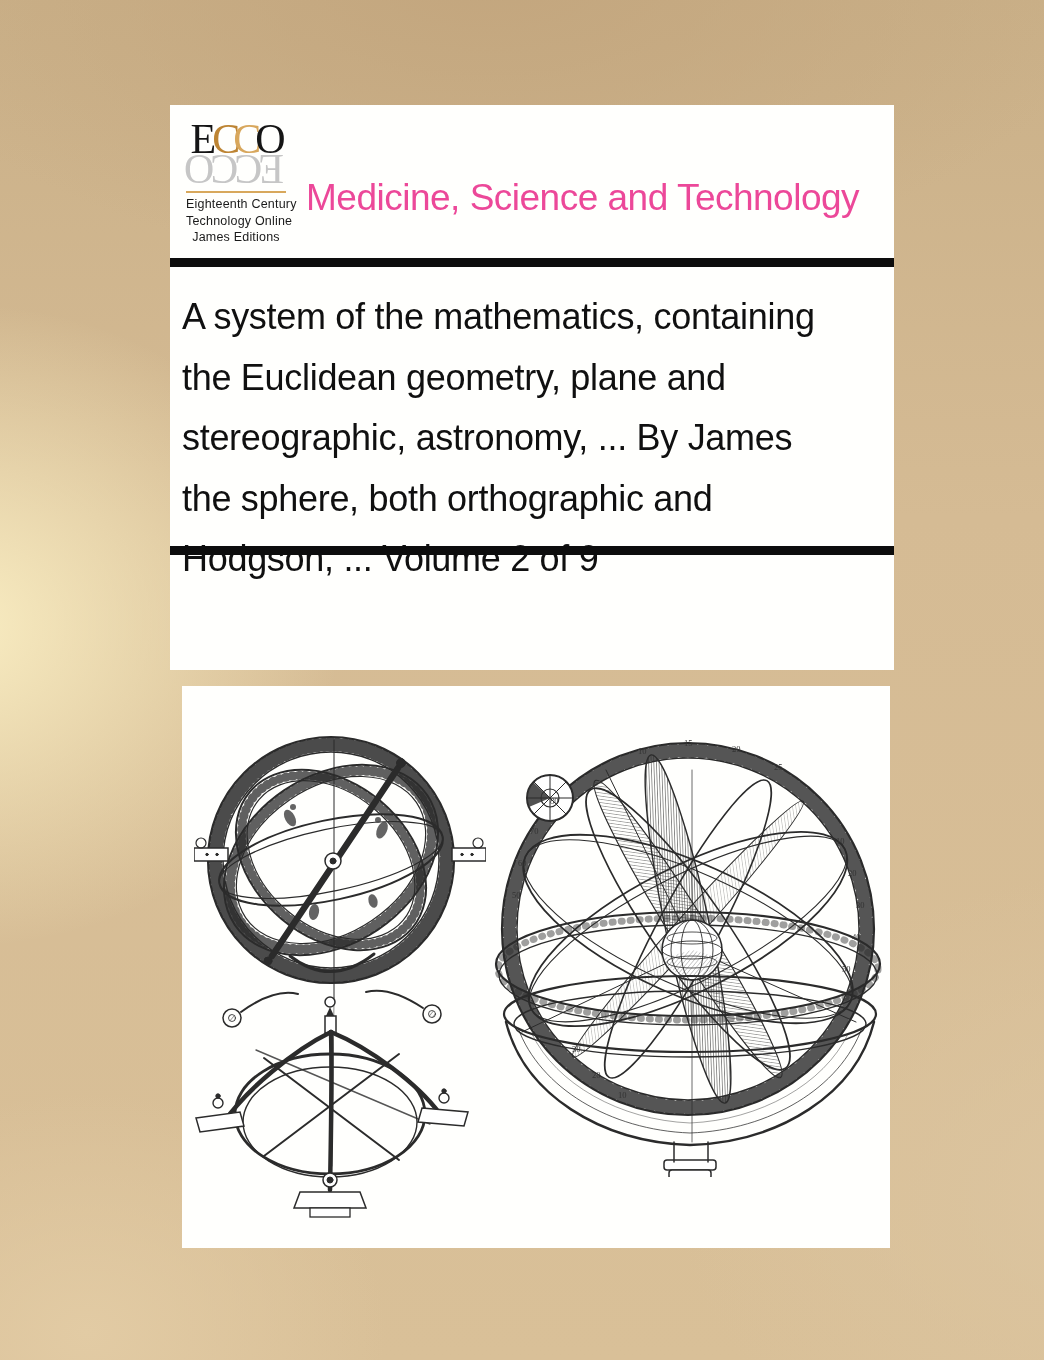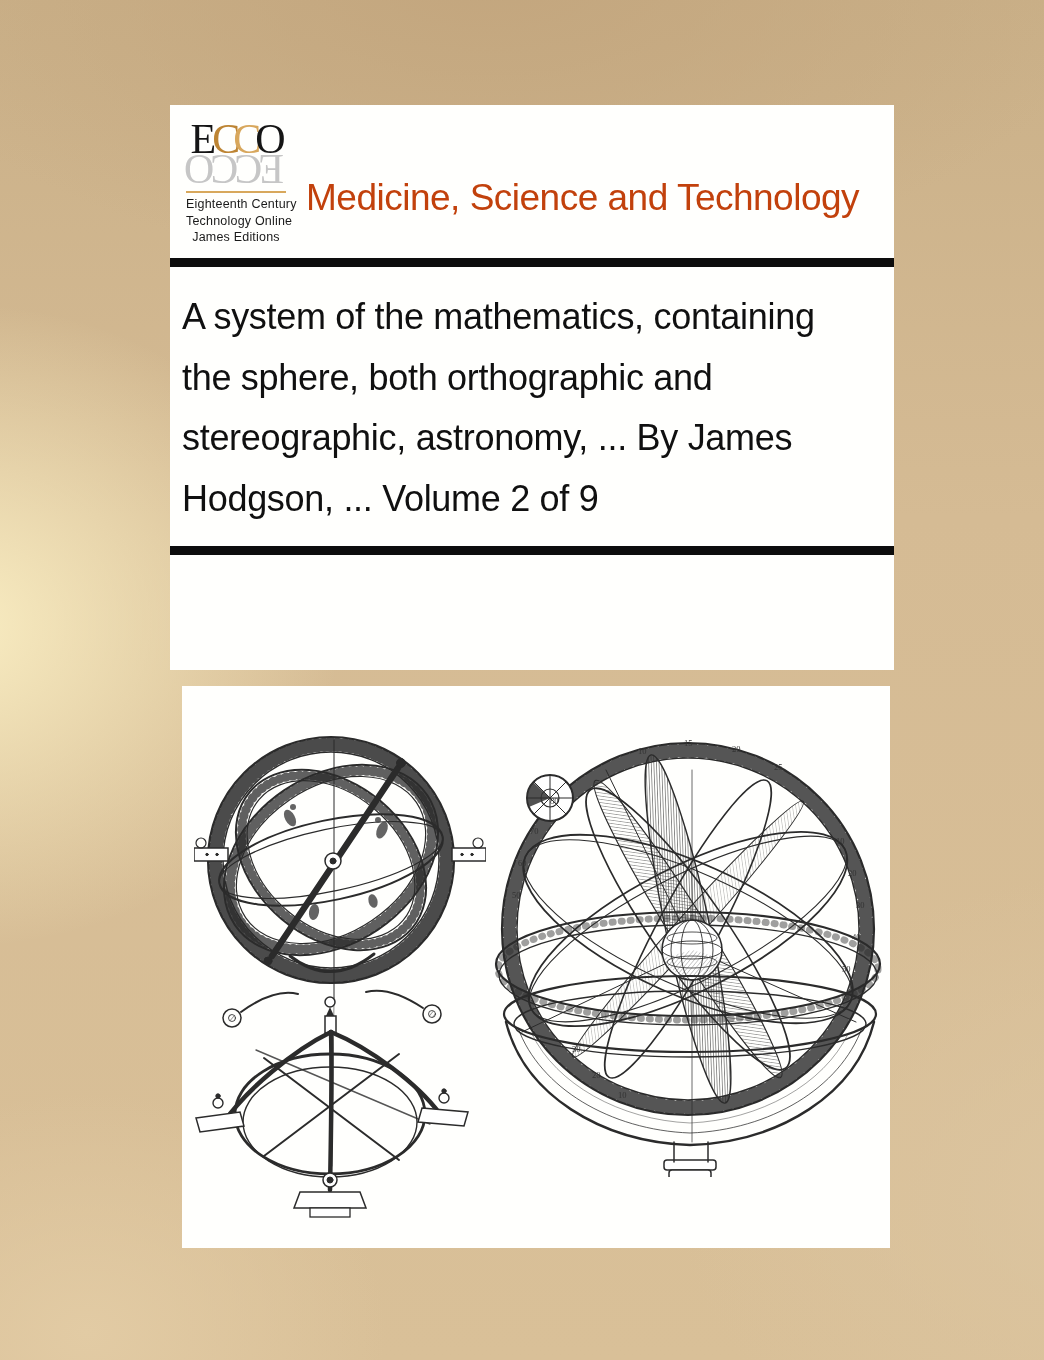--- a/index.html
+++ b/index.html
@@ -24,21 +24,21 @@
     letter-spacing:-4px;color:#151515;white-space:nowrap;}
   .logo-word .lg-c1{color:#bd8433;}
   .logo-word .lg-c2{color:#d8a75c;margin-left:-3px;}
   .logo-word .lg-o{margin-left:-2px;}
   .logo-reflection{font-family:"Liberation Serif",serif;font-size:42px;line-height:38px;
     letter-spacing:-4px;color:#c6c6c6;transform:rotate(180deg);margin-top:-9px;white-space:nowrap;}
   .logo-rule{height:2px;background:#d8a85c;margin:3px 0 3px 0;}
   .logo-sub{font-family:Liberation Sans, sans-serif;font-size:12.5px;line-height:16.5px;
     color:#1a1a1a;letter-spacing:.2px;white-space:nowrap;}
 
-  .category{position:absolute;left:136px;top:72px;font-size:37px;color:#c2410c;
+  .category{position:absolute;left:136px;top:72px;font-size:37px;color:#ec4899;
     letter-spacing:-0.5px;white-space:nowrap;}
 
   .hrule{position:absolute;left:0;width:100%;height:9px;background:#0d0d0d;}
   .hrule.r1{top:153px;}
   .hrule.r2{top:441px;}
 
   .title{position:absolute;left:12px;top:172px;width:706px;font-size:36px;
     line-height:40.5px;color:#101010;letter-spacing:-0.3px;}
   .title div{white-space:nowrap;margin-top:20px;}
 
@@ -67,22 +67,23 @@
       <div class="logo-sub">Technology Online</div>
       <div class="logo-sub">James Editions</div>
     </div>
 
     <div class="category">Medicine, Science and Technology</div>
 
     <div class="hrule r1"></div>
 
     <div class="title">
       <div>A system of the mathematics, containing</div>
+      <div>the Euclidean geometry, plane and</div>
+      <div>stereographic, astronomy, ... By James</div>
       <div>the sphere, both orthographic and</div>
-      <div>stereographic, astronomy, ... By James</div>
       <div>Hodgson, ... Volume 2 of 9</div>
     </div>
 
     <div class="hrule r2"></div>
 
   </div>
 
   <div class="panel bottom-panel">
 
     <svg class="engraving eng-left" width="292" height="545" viewBox="0 0 292 545">

